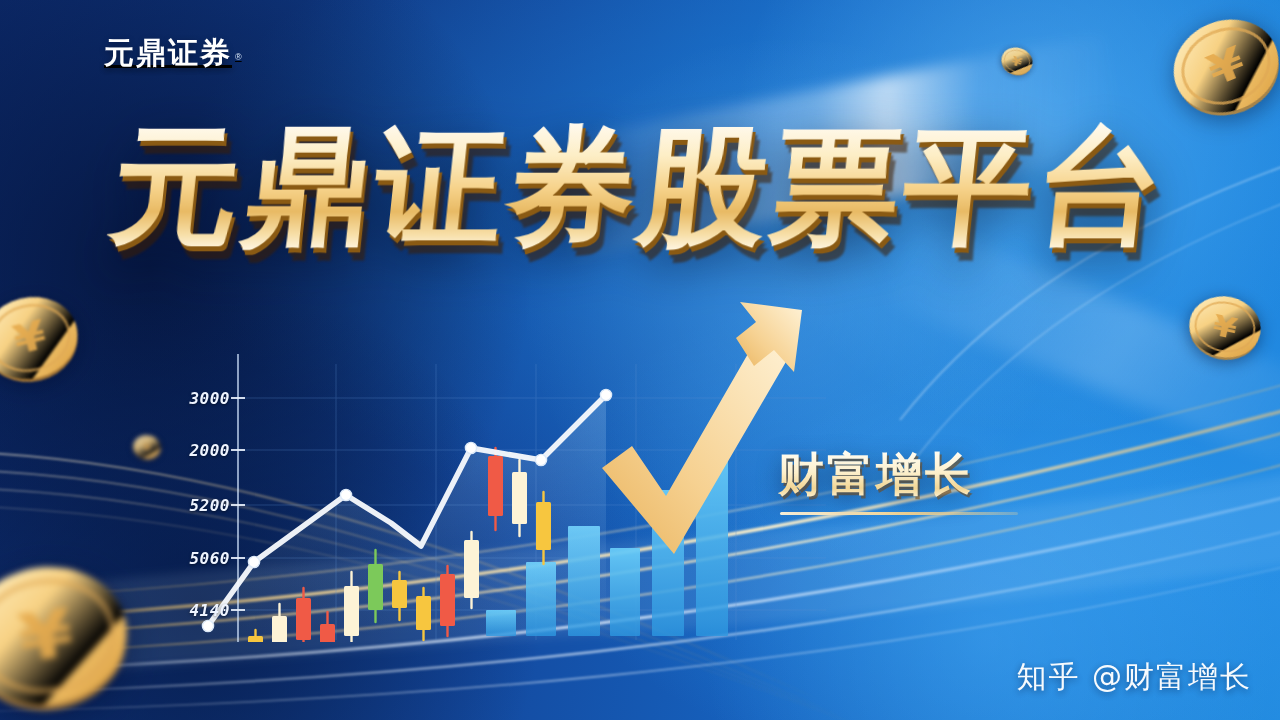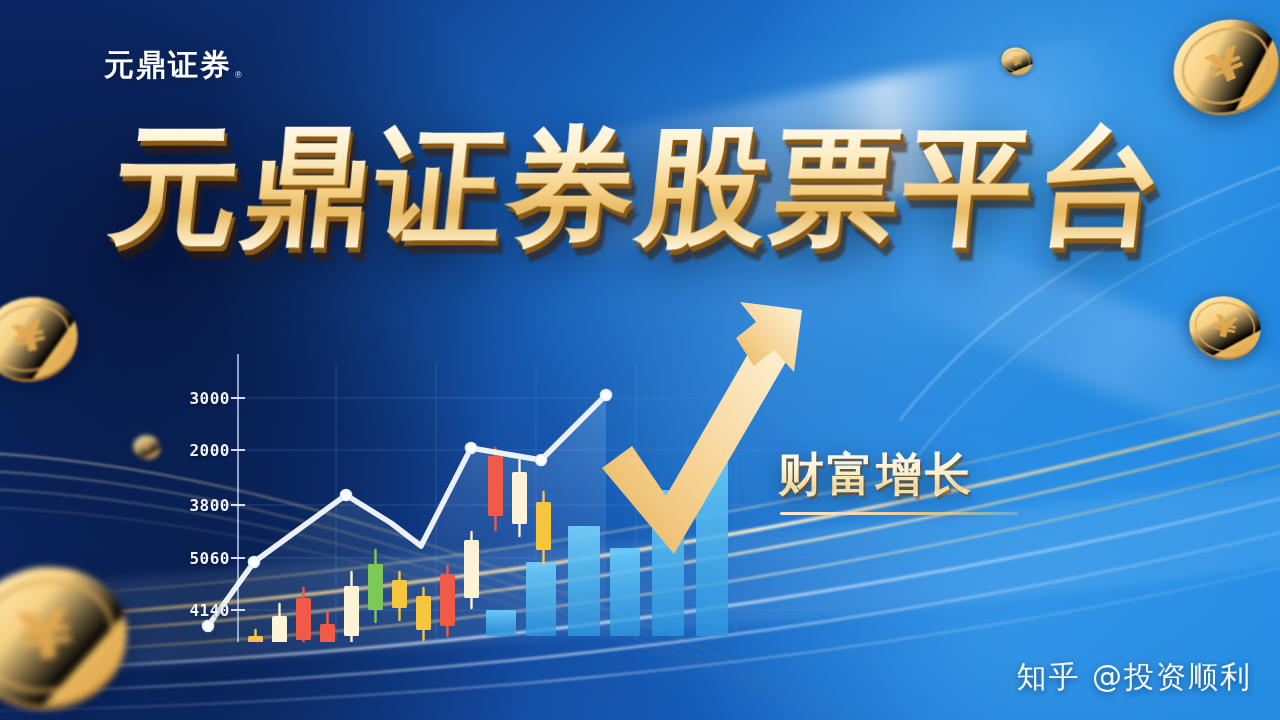--- a/index.html
+++ b/index.html
@@ -32,21 +32,21 @@
     background:linear-gradient(102deg, rgba(255,255,255,0) 0%, rgba(210,235,255,.55) 46%, rgba(255,255,255,.9) 58%, rgba(190,225,255,.25) 74%, rgba(255,255,255,0) 100%);
     filter:blur(7px);transform:rotate(-11deg);opacity:.75;pointer-events:none;}
   .streak2{position:absolute;left:880px;top:300px;width:460px;height:90px;
     background:linear-gradient(100deg, rgba(255,255,255,0), rgba(200,230,255,.5) 52%, rgba(255,255,255,0));
     filter:blur(9px);transform:rotate(22deg);opacity:.5;pointer-events:none;}
 
   
   .ribbons{position:absolute;left:0;top:0;width:1280px;height:720px;pointer-events:none;}
 
   
-  .logo{position:absolute;left:104px;top:50px;display:flex;align-items:flex-end;}
+  .logo{position:absolute;left:104px;top:38px;display:flex;align-items:flex-start;text-decoration:underline;}
   .logo-text{font-size:30px;font-weight:700;color:#ffffff;letter-spacing:2px;
     text-shadow:0 2px 6px rgba(0,0,0,.35);line-height:1;font-family:"DejaVu Sans",sans-serif;}
   .logo-r{font-size:9px;color:#dbe8f7;margin-left:3px;margin-top:14px;}
 
   
   .title-wrap{position:absolute;left:0;top:122px;width:1280px;text-align:center;}
   .title{
     display:inline-block;font-family:"DejaVu Sans",sans-serif;
     font-size:128px;font-weight:700;line-height:1;letter-spacing:4px;
     background:linear-gradient(180deg,#fffaf0 0%,#fdeec6 26%,#f6d28a 52%,#e8ba64 70%,#f7dfa8 88%,#fff6e2 100%);
@@ -63,21 +63,21 @@
     background:linear-gradient(180deg,#fffdf4 0%,#fdf0cd 45%,#f2d695 78%,#fff4d8 100%);
     -webkit-background-clip:text;background-clip:text;color:transparent;-webkit-text-fill-color:transparent;
     filter:drop-shadow(2px 3px 0 rgba(120,70,10,.55)) drop-shadow(0 6px 12px rgba(0,10,40,.4));margin-top:44px;}
   .slogan-div{width:238px;height:3px;margin:13px 0 11px 2px;border-radius:2px;
     background:linear-gradient(90deg,#fff6dd,#f4d694 55%,rgba(244,214,148,.25));}
 
   
   .chart{position:absolute;left:186px;top:352px;width:640px;height:290px;}
   .axis-label{position:absolute;font-family:"DejaVu Sans Mono","Liberation Mono",monospace;
     font-size:16px;font-weight:700;color:#eef4ff;letter-spacing:.5px;
-    text-shadow:0 1px 3px rgba(0,0,0,.5);white-space:nowrap;text-align:right;width:56px;}
+    text-shadow:0 1px 3px rgba(0,0,0,.5);white-space:nowrap;text-align:right;width:56px;font-style:italic;}
 
   
   .watermark{position:absolute;right:28px;bottom:22px;font-family:"DejaVu Sans",sans-serif;
     font-size:30px;color:#ffffff;letter-spacing:2px;opacity:.96;
     text-shadow:0 2px 7px rgba(0,20,60,.55);white-space:nowrap;}
 
   
   .coin{position:absolute;pointer-events:none;}
 </style>
 </head>
@@ -238,21 +238,21 @@
           <rect x="350" y="150" width="15" height="48" fill="#f7c63f" rx="1.5"></rect>
         </g>
         <path d="M22,274 L68,210 L160,143 L205,171 L235,194 L285,96 L355,108 L420,43" fill="none" stroke="#f4f7fb" stroke-width="5.5" stroke-linejoin="round" stroke-linecap="round" opacity=".97"></path>
         <circle cx="22" cy="274" r="5.6" fill="#ffffff" stroke="#dce9f8" stroke-width="1.4"></circle>
         <circle cx="68" cy="210" r="5.6" fill="#ffffff" stroke="#dce9f8" stroke-width="1.4"></circle>
         <circle cx="160" cy="143" r="5.6" fill="#ffffff" stroke="#dce9f8" stroke-width="1.4"></circle>
         <circle cx="285" cy="96" r="5.6" fill="#ffffff" stroke="#dce9f8" stroke-width="1.4"></circle>
         <circle cx="355" cy="108" r="5.6" fill="#ffffff" stroke="#dce9f8" stroke-width="1.4"></circle>
         <circle cx="420" cy="43" r="5.6" fill="#ffffff" stroke="#dce9f8" stroke-width="1.4"></circle>
       </svg>
-  <div class="axis-label" style="left: -12px; top: 37px;">3000</div><div class="axis-label" style="left: -12px; top: 89px;">2000</div><div class="axis-label" style="left: -12px; top: 144px;">3800</div><div class="axis-label" style="left: -12px; top: 197px;">5060</div><div class="axis-label" style="left: -12px; top: 249px;">4140</div></div>
+  <div class="axis-label" style="left: -12px; top: 37px;">3000</div><div class="axis-label" style="left: -12px; top: 89px;">2000</div><div class="axis-label" style="left: -12px; top: 144px;">5200</div><div class="axis-label" style="left: -12px; top: 197px;">5060</div><div class="axis-label" style="left: -12px; top: 249px;">4140</div></div>
 
   <svg style="position:absolute;left:588px;top:292px;width:230px;height:340px;pointer-events:none;" viewBox="0 0 230 340">
     <g filter="url(#none)">
       <path d="M56,336 L18,300 L86,196 L112,160 L128,140 L150,110
                L118,82 L202,50 L198,142 L170,120 L146,152 L128,176
                L104,210 L82,174 L42,228 Z" fill="url(#arrowGrad)" opacity="0"></path>
     </g>
     <defs>
       <linearGradient id="arrG" x1="0" y1="1" x2="1" y2="0">
         <stop offset="0%" stop-color="#e9b35c"></stop>
@@ -356,14 +356,14 @@
               <stop offset="100%" stop-color="#d99b3c"></stop>
             </linearGradient>
           </defs>
           <ellipse cx="50" cy="54" rx="45" ry="38" fill="#c98c31" opacity=".8"></ellipse>
           <ellipse cx="50" cy="50" rx="46" ry="39" fill="url(#cgcoin-bottom-left)"></ellipse>
           <ellipse cx="50" cy="50" rx="38" ry="31" fill="none" stroke="#e0a955" stroke-width="2.5" opacity=".75"></ellipse>
           <text x="50" y="50" text-anchor="middle" dominant-baseline="central" font-family="DejaVu Sans, sans-serif" font-size="44" font-weight="700" fill="#e6ab4e" opacity=".9" transform="scale(1,0.84) translate(0,9.5)">¥</text>
         </svg></div>
     </div>
 
-  <div class="watermark">知乎 @投资顺利</div>
+  <div class="watermark">知乎 @财富增长</div>
 </div>
 
 </body></html>

